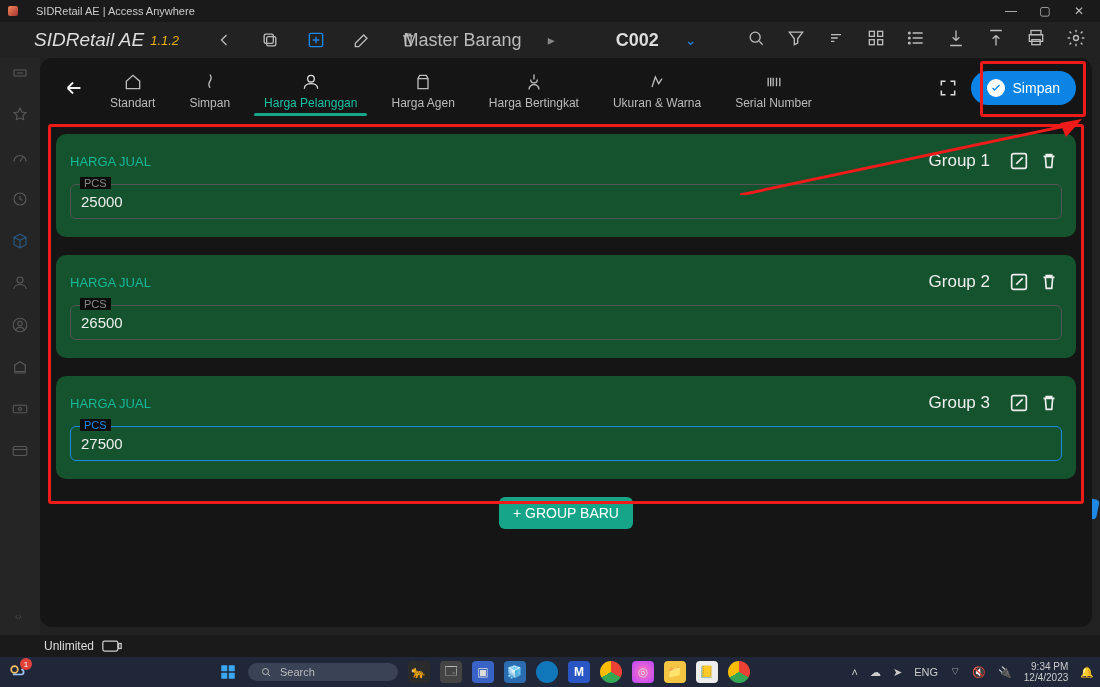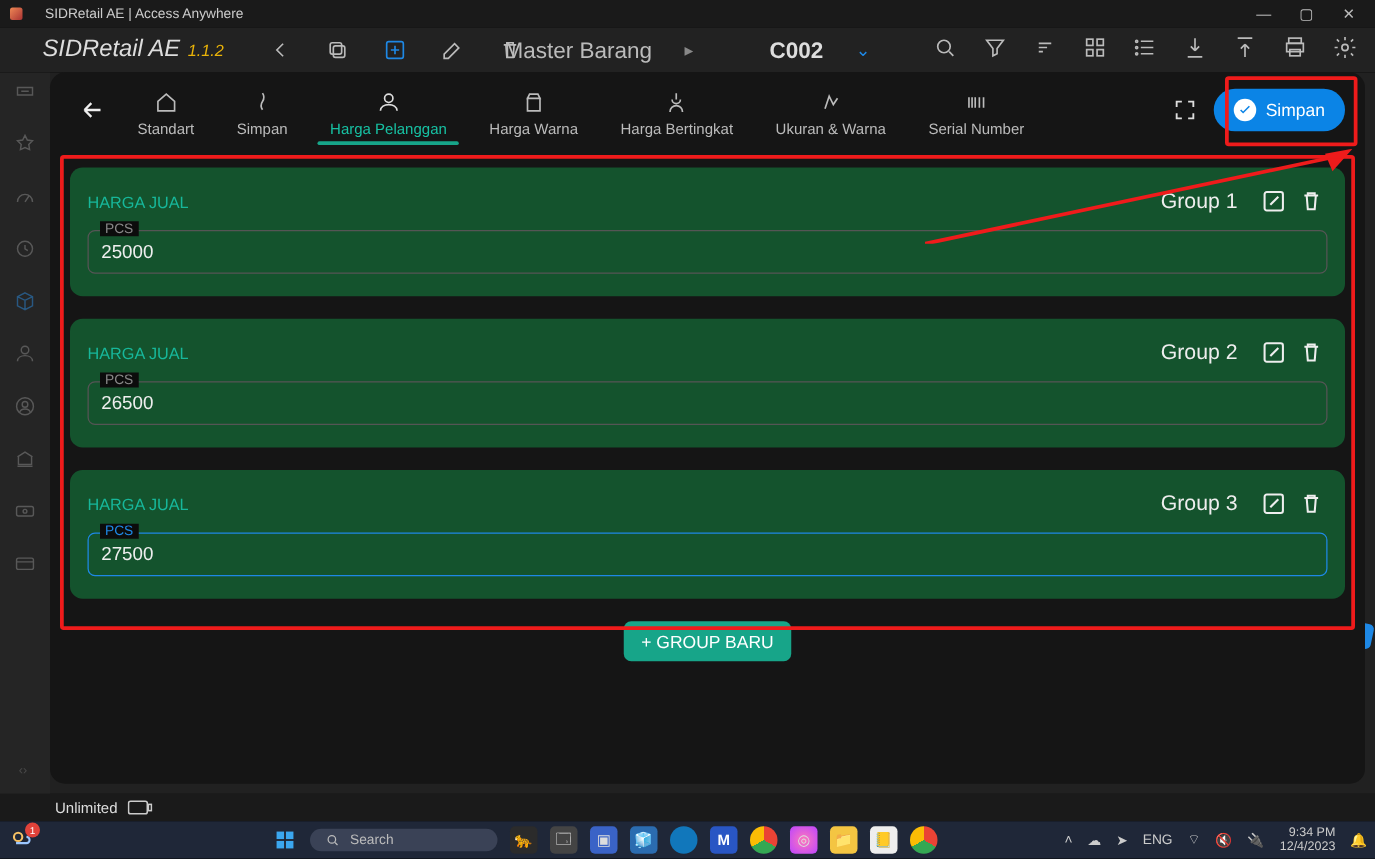--- a/index.html
+++ b/index.html
@@ -267,21 +267,21 @@
         <svg viewBox="0 0 24 24">
             <circle cx="12" cy="8" r="4"></circle>
             <path d="M4 20c0-4 4-6 8-6s8 2 8 6"></path>
           </svg>
         <span>Harga Pelanggan</span>
       </div>
       <div class="tabitem">
         <svg viewBox="0 0 24 24">
             <path d="M8 4h8l2 4H6zM6 8h12v12H6z"></path>
           </svg>
-        <span>Harga Warna</span>
+        <span>Harga Agen</span>
       </div>
       <div class="tabitem">
         <svg viewBox="0 0 24 24">
             <path d="M12 3v6M8 9a4 4 0 108 0M6 21a6 6 0 0112 0"></path>
           </svg>
         <span>Harga Bertingkat</span>
       </div>
       <div class="tabitem">
         <svg viewBox="0 0 24 24">
             <path d="M6 18l4-12 4 8 4-6"></path>

